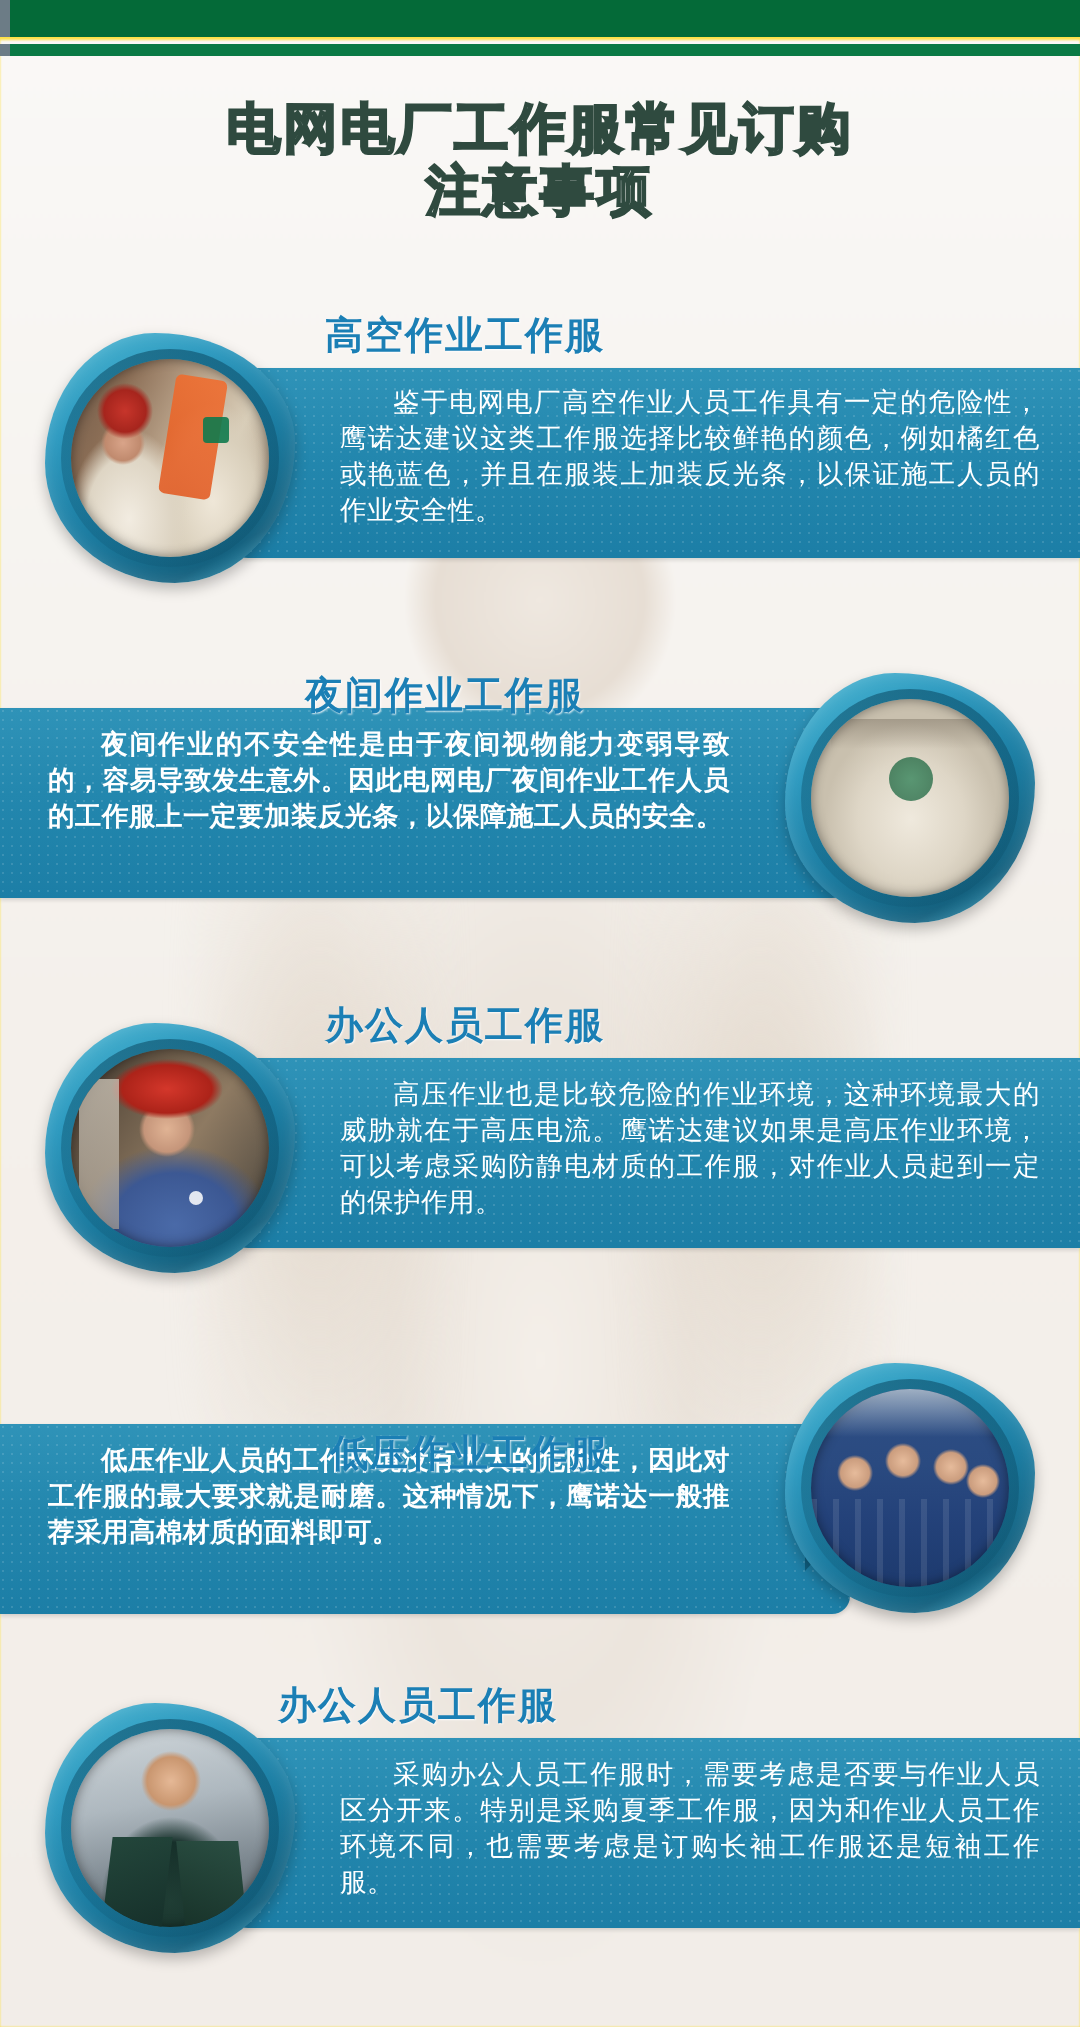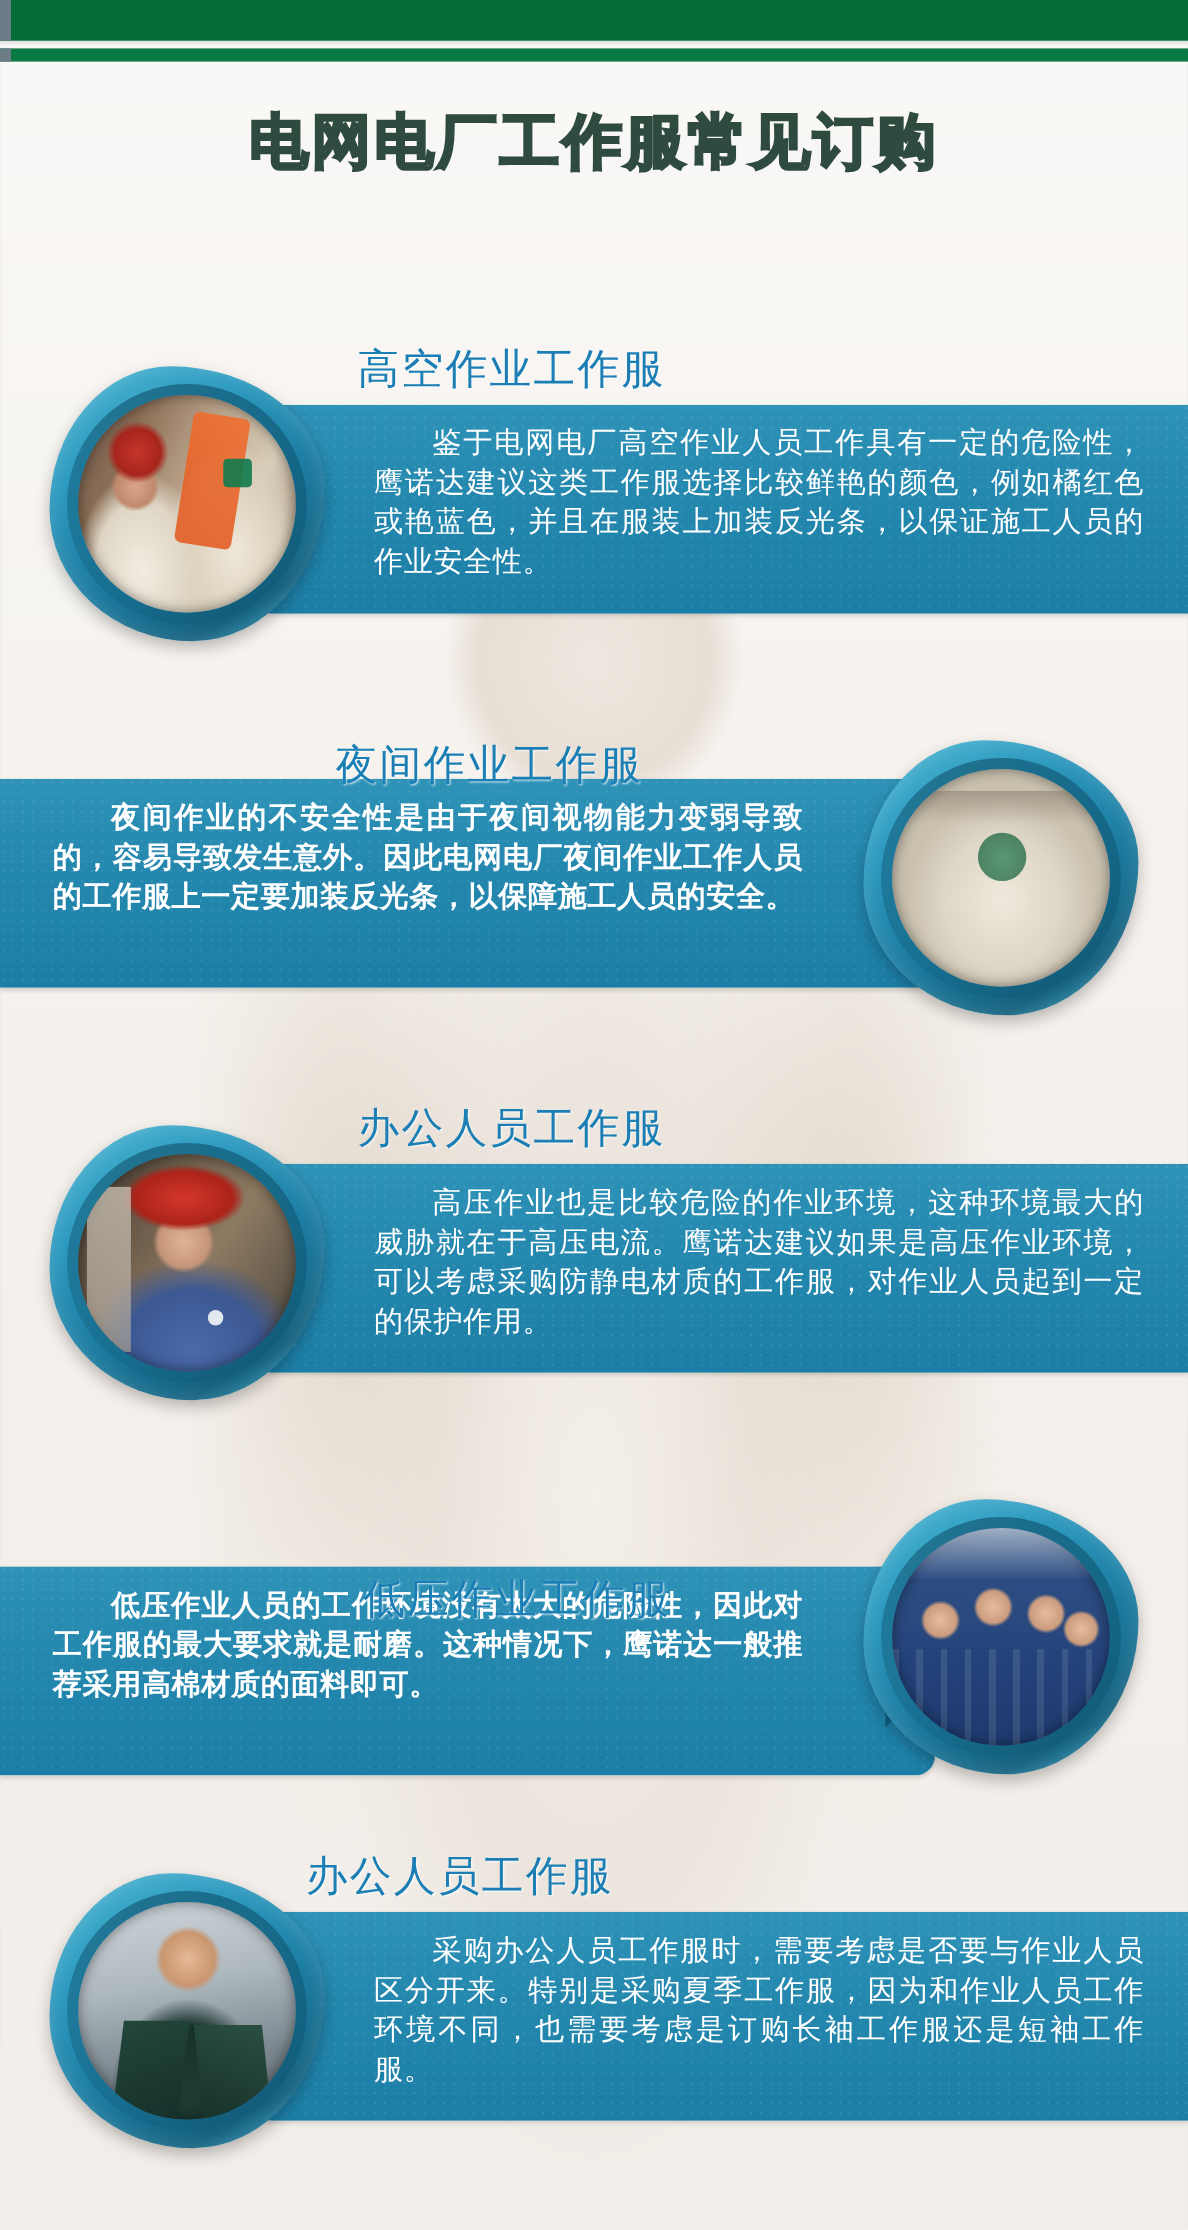--- a/index.html
+++ b/index.html
@@ -9,21 +9,21 @@
     background: #ffffff;
     font-family: "DejaVu Sans", "Liberation Sans", sans-serif;
     overflow: hidden;
   }
 
   #poster {
     position: relative;
     width: 1080px;
     height: 2027px;
     overflow: hidden;
-    background: #e5e5e5;
+    background: #fde047;
   }
 
   
   .bg-photo {
     position: absolute;
     left: 0; top: 40px;
     width: 1080px; height: 1987px;
     background:
       radial-gradient(ellipse 190px 200px at 540px 560px, #efe8e0 0%, #e7ded4 55%, rgba(231,222,212,0) 72%),
       radial-gradient(ellipse 330px 800px at 540px 1320px, #f4efe9 0%, #ece5dd 45%, rgba(236,229,221,0.25) 78%),
@@ -76,21 +76,21 @@
     -webkit-text-stroke: 2.6px #2f4a3f;
     text-shadow: 1px 1px 0 rgba(255,255,255,0.9);
   }
 
   
   .section { position: absolute; left: 0; width: 1080px; }
 
   
   .sec-head {
     position: absolute;
-    font-weight: 400;
+    font-weight: 700;
     font-size: 38px;
     letter-spacing: 2px;
     color: #1b7fb5;
     text-shadow: 1px 1px 2px rgba(255,255,255,0.85);
     white-space: nowrap;
     z-index: 7;
   }
 
   
   .band {
@@ -270,20 +270,21 @@
 
   <div class="bg-photo"></div>
   <div class="bg-shoulder-l"></div>
   <div class="bg-shoulder-r"></div>
 
   <div class="green-bar-top"></div>
   <div class="green-bar-second"></div>
 
   <div class="title-wrap">
     <div class="title-line">电网电厂工作服常见订购</div>
+    <div class="title-line">注意事项</div>
   </div>
 
   <div class="watermark" style="left:530px; top:752px;">
     <div class="wm-emblem"></div>
     <div class="wm-text">
       <div class="wm-cn">国家电网</div>
       <div class="wm-en">STATE GRID</div>
     </div>
   </div>
 

